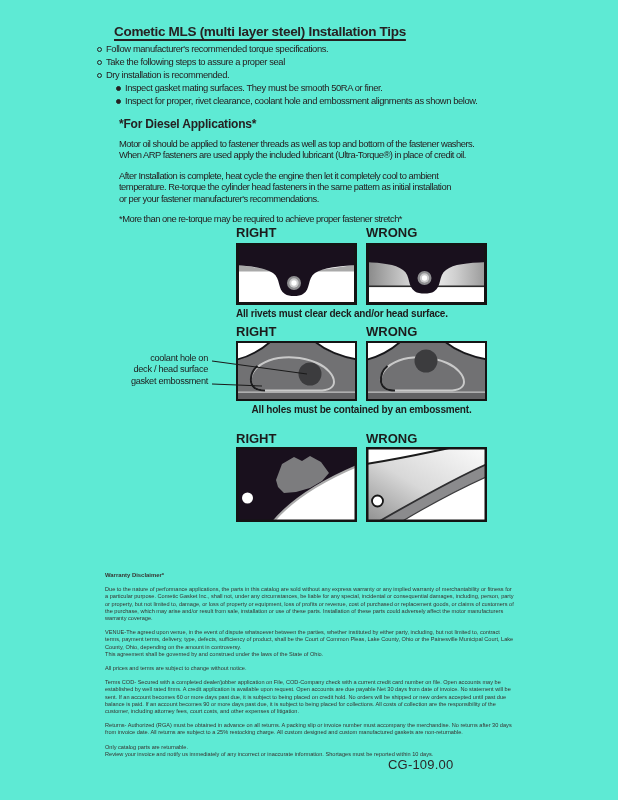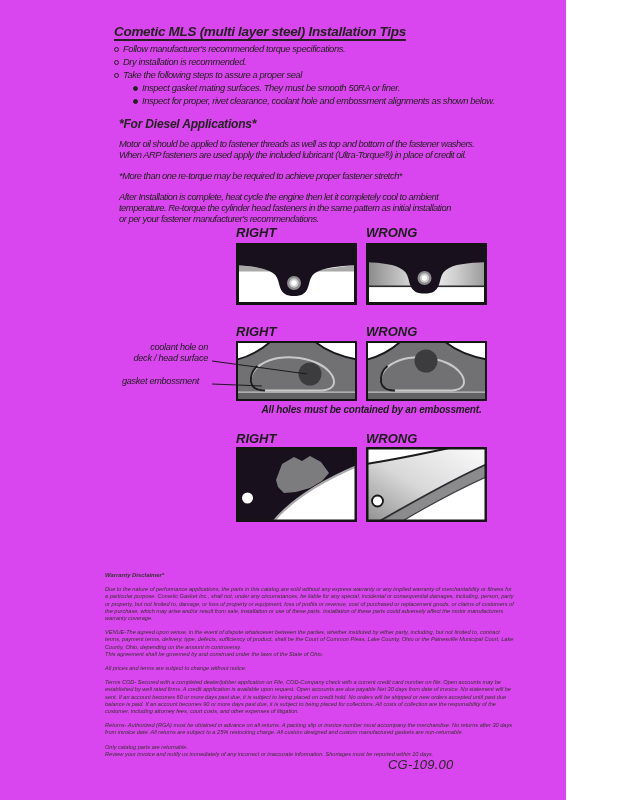--- a/index.html
+++ b/index.html
@@ -1,26 +1,26 @@
 <!DOCTYPE html>
 <html><head>
 <meta charset="utf-8">
 <style>
   html,body { margin:0; padding:0; background:#ffffff; }
   .page {
-    position:relative; width:566px; height:800px; background:#d946ef;
-    font-family:"Liberation Sans", sans-serif; color:#262122; overflow:hidden;font-style:italic;
+    position:relative; width:618px; height:800px; background:#5eead4;
+    font-family:"Liberation Sans", sans-serif; color:#262122; overflow:hidden;
   }
   
   .title {
     position:absolute; left:114px; top:24px; margin:0;
     font-size:13.5px; font-weight:bold; letter-spacing:-0.3px;
     text-decoration:underline; text-underline-offset:3px; text-decoration-thickness:1.5px;
   }
-  .bullets { position:absolute; left:113px; top:42px; }
+  .bullets { position:absolute; left:96px; top:42px; }
   .b-row { position:relative; padding-left:10px; font-size:9.4px; letter-spacing:-0.4px;
            line-height:13px; white-space:nowrap; }
   .b-row .dot { position:absolute; left:1px; top:4.6px; width:3.4px; height:3.4px;
                 border:1px solid #262122; border-radius:50%; }
   .b-row.sub { margin-left:19px; }
   .b-row.sub .dot { background:#262122; }
   
   .diesel { position:absolute; left:119px; top:117px; width:432px; }
   .diesel-h { margin:0 0 7px 0; font-size:12px; font-weight:bold; letter-spacing:-0.2px; }
   .diesel p { margin:0 0 9.5px 0; font-size:9.4px; letter-spacing:-0.5px;
@@ -51,44 +51,44 @@
 
   <h1 class="title">Cometic MLS (multi layer steel) Installation Tips</h1>
 
   <div class="bullets">
     <div class="b-row">
       <span class="dot"></span>
       <span>Follow manufacturer's recommended torque specifications.</span>
     </div>
     <div class="b-row">
       <span class="dot"></span>
+      <span>Take the following steps to assure a proper seal</span>
+    </div>
+    <div class="b-row">
+      <span class="dot"></span>
       <span>Dry installation is recommended.</span>
-    </div>
-    <div class="b-row">
-      <span class="dot"></span>
-      <span>Take the following steps to assure a proper seal</span>
     </div>
     <div class="b-row sub">
       <span class="dot"></span>
       <span>Inspect gasket mating surfaces.  They must be smooth 50RA or finer.</span>
     </div>
     <div class="b-row sub">
       <span class="dot"></span>
       <span>Inspect for proper, rivet clearance, coolant hole and embossment alignments as shown below.</span>
     </div>
   </div>
 
   <div class="diesel">
     <div class="diesel-h">*For Diesel Applications*</div>
     <p>Motor oil should be applied to fastener threads as well as top and bottom of the fastener washers.
 When ARP fasteners are used apply the included lubricant (Ultra-Torque®) in place of credit oil.</p>
-    <p>*More than one re-torque may be required to achieve proper fastener stretch*</p>
     <p>After Installation is complete, heat cycle the engine then let it completely cool to ambient
 temperature. Re-torque the cylinder head fasteners in the same pattern as initial installation
 or per your fastener manufacturer's recommendations.</p>
+    <p>*More than one re-torque may be required to achieve proper fastener stretch*</p>
   </div>
 
   <div class="fig-label" style="left:236px; top:225px;">RIGHT</div>
   <div class="fig-label" style="left:366px; top:225px;">WRONG</div>
 
   <div class="fig-box" style="left:236px; top:243px;">
     <svg width="121" height="62" viewBox="0 0 121 62">
       <rect x="0" y="0" width="121" height="62" fill="#ffffff"></rect>
       <path d="M3,22 L48,28.5 L3,28.5 Z" fill="#a9a9a9"></path>
       <path d="M118,22 L73,28.5 L118,28.5 Z" fill="#a9a9a9"></path>
@@ -119,27 +119,28 @@
       <path d="M0,0 H121 V19 C100,20 88,21 80,27 C72,32.5 76,43.5 68,48.5 C64,51.3 53,51.3 49,48.5 C41,43.5 45,32.5 37,27 C29,21 16,20 0,19 Z" fill="#19101d"></path>
       <g>
         <circle cx="58.5" cy="35" r="7" fill="#8e8e90"></circle>
         <circle cx="58.5" cy="35" r="4.7" fill="#cccccd"></circle>
         <circle cx="58.5" cy="35" r="2.7" fill="#ffffff"></circle>
       </g>
       <rect x="1.5" y="1.5" width="118" height="59" fill="none" stroke="#141414" stroke-width="3"></rect>
     </svg>
   </div>
 
+  <div class="fig-caption" style="left:236px; top:308px;">All rivets must clear deck and/or head surface.</div>
 
   <div class="fig-label" style="left:236px; top:324px;">RIGHT</div>
   <div class="fig-label" style="left:366px; top:324px;">WRONG</div>
 
-  <div class="ann" style="left:96px; top:342px;">coolant hole on
+  <div class="ann" style="left:96px; top:353px;">coolant hole on
 deck / head surface</div>
-  <div class="ann" style="left:87px; top:376px;">gasket embossment</div>
+  <div class="ann" style="left:96px; top:376px;">gasket embossment</div>
 
   <div class="fig-box" style="left:236px; top:341px;">
     <svg width="121" height="60" viewBox="0 0 121 60">
       <rect x="0" y="0" width="121" height="60" fill="#ffffff"></rect>
       <path d="M0,19 C13,15.5 25,9 33.5,1.5 L35,0 L78,0 L81,2.5 C91,10.5 105,16 121,19 L121,60 L0,60 Z" fill="#717173"></path>
       <path d="M0,19 C13,15.5 25,9 33.5,1.5" fill="none" stroke="#17171a" stroke-width="1.8"></path>
       <path d="M80,1.5 C90,9.5 105,15.5 121,18.5" fill="none" stroke="#17171a" stroke-width="1.8"></path>
       <rect x="2" y="50.5" width="117" height="1.4" fill="#bfbfc0"></rect>
       <rect x="2" y="51.9" width="117" height="6.6" fill="#626264"></rect>
       <path d="M15,41 C14,32 21,24 33,19.5 C47,14.5 67,15.5 81,22 C91,26.5 98,34 98,41 C98,46.5 92,49.5 83,49.5 L29,49.5 C20,49.5 16,46.5 15,41 Z" fill="none" stroke="#c9c9c9" stroke-width="2"></path>
@@ -162,21 +163,21 @@
       <circle cx="60" cy="20" r="11.5" fill="#3c3c3e"></circle>
       <rect x="1" y="1" width="119" height="58" fill="none" stroke="#141414" stroke-width="2"></rect>
     </svg>
   </div>
 
   <svg class="leader-overlay" width="130" height="44" viewBox="0 0 130 44">
     <line x1="12" y1="9" x2="107" y2="22" stroke="#1a1a1a" stroke-width="1.1"></line>
     <line x1="12" y1="32" x2="62" y2="34" stroke="#1a1a1a" stroke-width="1.1"></line>
   </svg>
 
-  <div class="fig-caption center" style="left:246px; top:404px;">All holes must be contained by an embossment.</div>
+  <div class="fig-caption center" style="left:236px; top:404px;">All holes must be contained by an embossment.</div>
 
   <div class="fig-label" style="left:236px; top:431px;">RIGHT</div>
   <div class="fig-label" style="left:366px; top:431px;">WRONG</div>
 
   <div class="fig-box" style="left:236px; top:447px;">
     <svg width="121" height="75" viewBox="0 0 121 75">
       <rect x="0" y="0" width="121" height="75" fill="#ffffff"></rect>
       <path d="M0,0 H121 V19 C88,33 56,52 37,75 L0,75 Z" fill="#19101d"></path>
       <path d="M121,19 C88,33 56,52 37,75" fill="none" stroke="#ababab" stroke-width="2.2"></path>
       <path d="M40,33 L46,17 L58,10 L66,14 L74,9 L85,15 L93,26 L86,34 L74,41 L60,45 L48,46 L42,40 Z" fill="#7c7c7e"></path>

